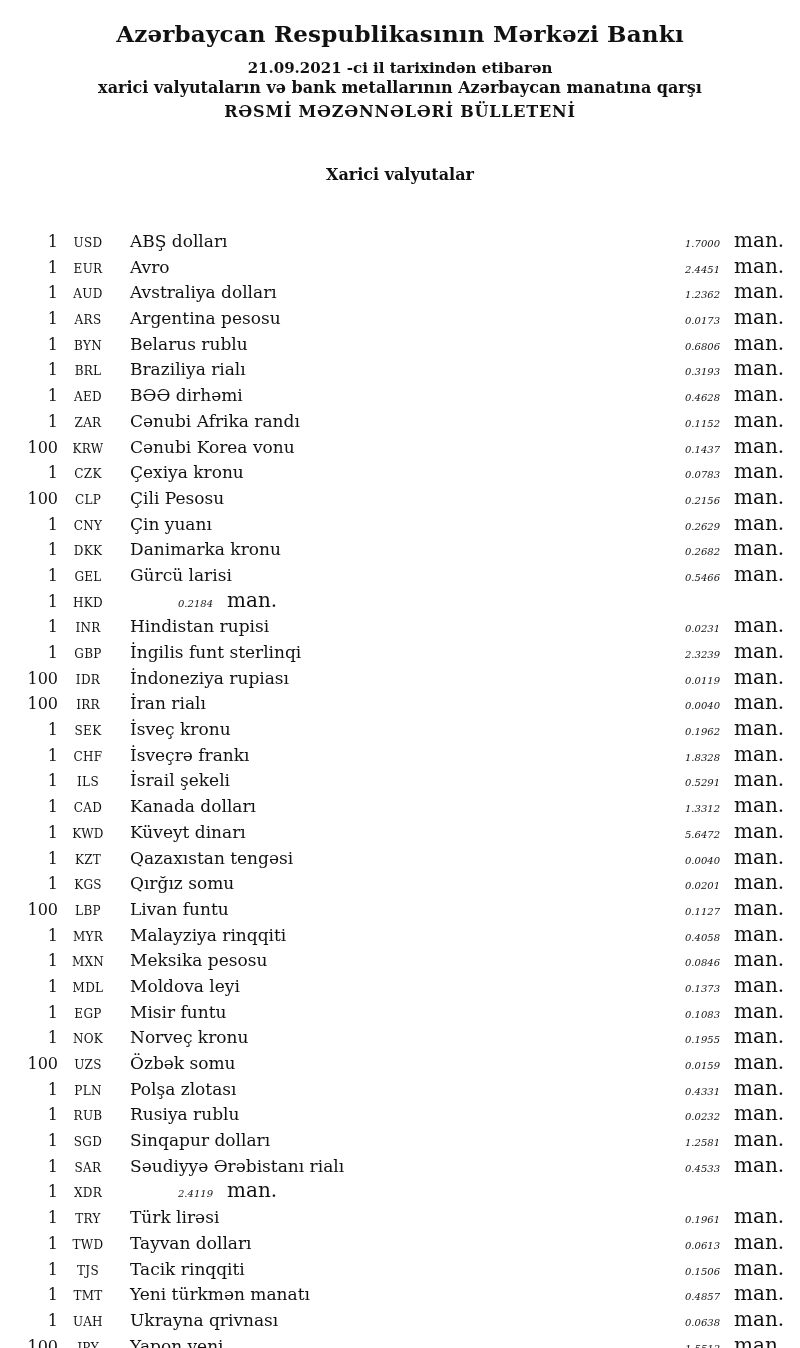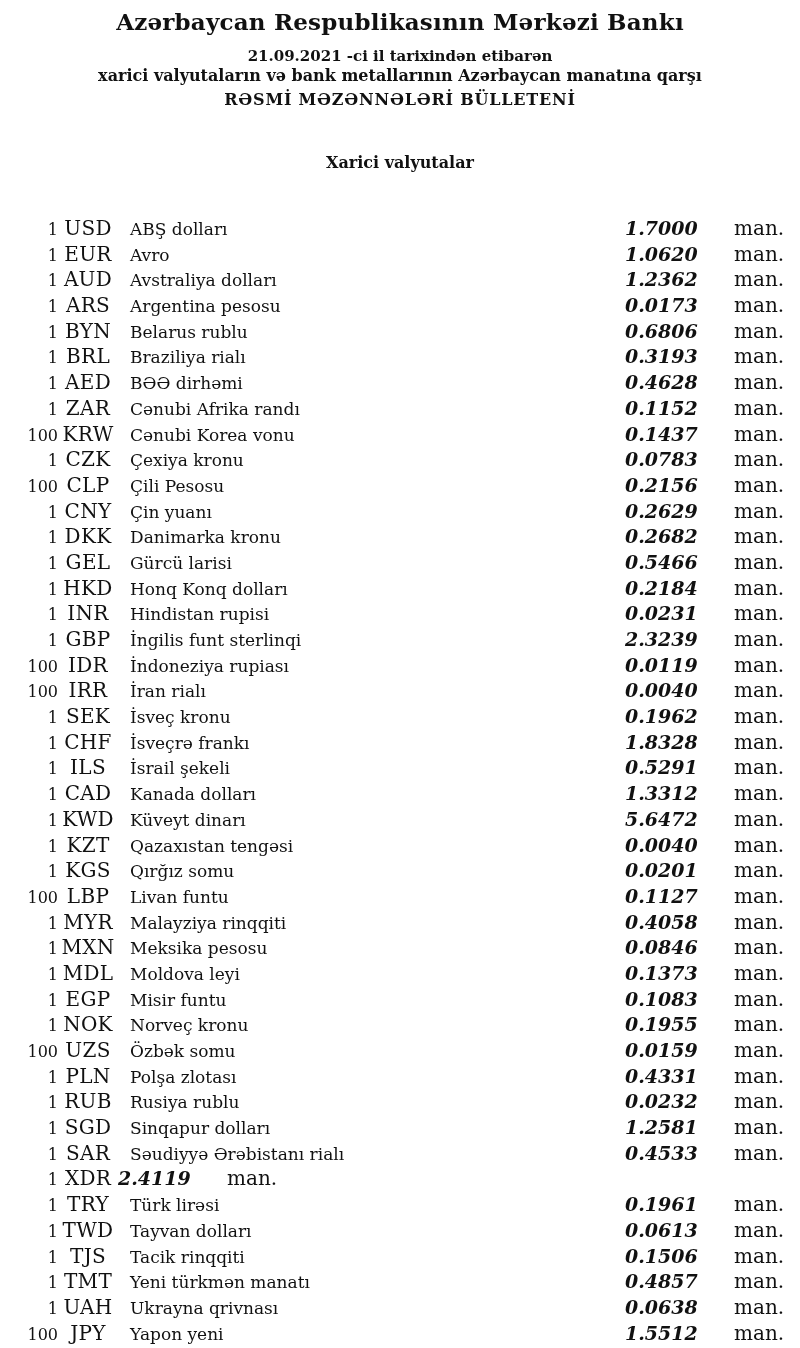--- a/index.html
+++ b/index.html
@@ -7,21 +7,21 @@
   body {
     width: 800px;
     height: 1348px;
     font-family: "DejaVu Serif", "Liberation Serif", serif;
     color: #111111;
     overflow: hidden;
   }
   .page {
     width: 800px;
     height: 1348px;
-    padding-top: 8px;
+    padding-top: 20px;
   }
   header { text-align: center; }
   h1.title {
     font-size: 23px;
     font-weight: bold;
     letter-spacing: 0.2px;
     margin-bottom: 12px;
   }
   .date-line {
     font-size: 15px;
@@ -56,35 +56,35 @@
     line-height: 25.7px;
   }
   .qty {
     width: 40px;
     text-align: right;
     font-size: 16px;
   }
   .code {
     width: 60px;
     text-align: center;
-    font-size: 20px;
+    font-size: 12px;
     letter-spacing: 0.3px;
   }
   .name {
     flex: 1;
     padding-left: 12px;
     text-align: left;
     white-space: nowrap;
     overflow: hidden;
   }
   .rate {
     width: 95px;
-    text-align: left;
-    font-size: 19px;
-    font-weight: bold;
+    text-align: right;
+    font-size: 10px;
+    font-weight: normal;
     font-style: italic;
   }
   .unit {
     width: 52px;
     padding-left: 14px;
     text-align: right;
     font-size: 20px;
     margin-top: 44px;
   }
 </style>
@@ -106,21 +106,21 @@
     <span class="qty">1</span>
     <span class="code">USD</span>
     <span class="name">ABŞ dolları</span>
     <span class="rate">1.7000</span>
     <span class="unit">man.</span>
   </div>
       <div class="row">
     <span class="qty">1</span>
     <span class="code">EUR</span>
     <span class="name">Avro</span>
-    <span class="rate">1.0620</span>
+    <span class="rate">2.4451</span>
     <span class="unit">man.</span>
   </div>
       <div class="row">
     <span class="qty">1</span>
     <span class="code">AUD</span>
     <span class="name">Avstraliya dolları</span>
     <span class="rate">1.2362</span>
     <span class="unit">man.</span>
   </div>
       <div class="row">
@@ -196,21 +196,20 @@
       <div class="row">
     <span class="qty">1</span>
     <span class="code">GEL</span>
     <span class="name">Gürcü larisi</span>
     <span class="rate">0.5466</span>
     <span class="unit">man.</span>
   </div>
       <div class="row">
     <span class="qty">1</span>
     <span class="code">HKD</span>
-    <span class="name">Honq Konq dolları</span>
     <span class="rate">0.2184</span>
     <span class="unit">man.</span>
   </div>
       <div class="row">
     <span class="qty">1</span>
     <span class="code">INR</span>
     <span class="name">Hindistan rupisi</span>
     <span class="rate">0.0231</span>
     <span class="unit">man.</span>
   </div>

